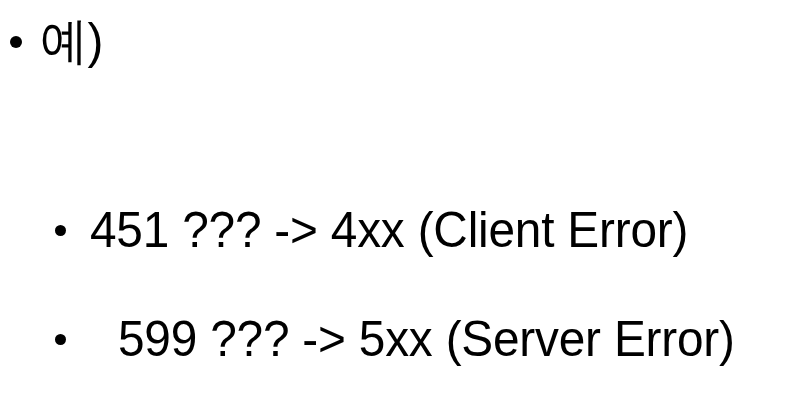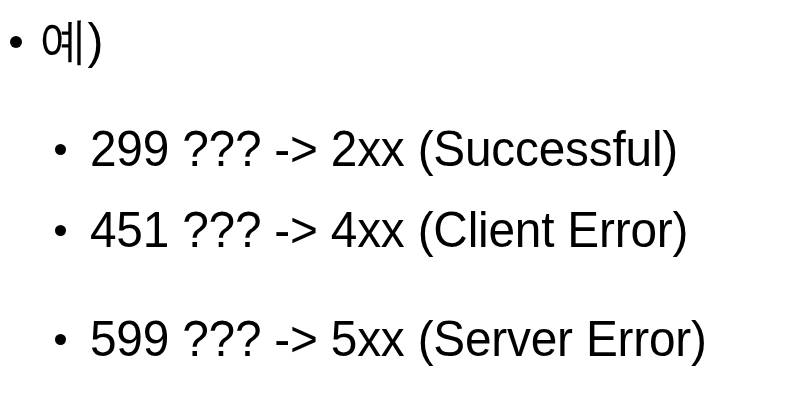--- a/index.html
+++ b/index.html
@@ -73,36 +73,32 @@
     margin-right: 24px;
     transform: translateY(-11px);
   }
   .level-2 .bullet-text {
     font-size: 50px;
     line-height: 54px;
   }
 
   .sub-1 { top: 122px; }
   .sub-2 { top: 203px; }
-  .sub-3 { top: 312px; }
+  .sub-3 { top: 312px; gap: 28px; }
 </style>
 </head>
 <body>
 
 <div class="slide">
 
   <div class="bullet-row level-1">
     <span class="bullet-dot"></span>
     <span class="bullet-text">예)</span>
   </div>
 
-  <div class="bullet-row level-2 sub-1">
-    <span class="bullet-dot"></span>
-    <span class="bullet-text">299 ??? -&gt; 2xx (Successful)</span>
-  </div>
 
   <div class="bullet-row level-2 sub-2">
     <span class="bullet-dot"></span>
     <span class="bullet-text">451 ??? -&gt; 4xx (Client Error)</span>
   </div>
 
   <div class="bullet-row level-2 sub-3">
     <span class="bullet-dot"></span>
     <span class="bullet-text">599 ??? -&gt; 5xx (Server Error)</span>
   </div>

